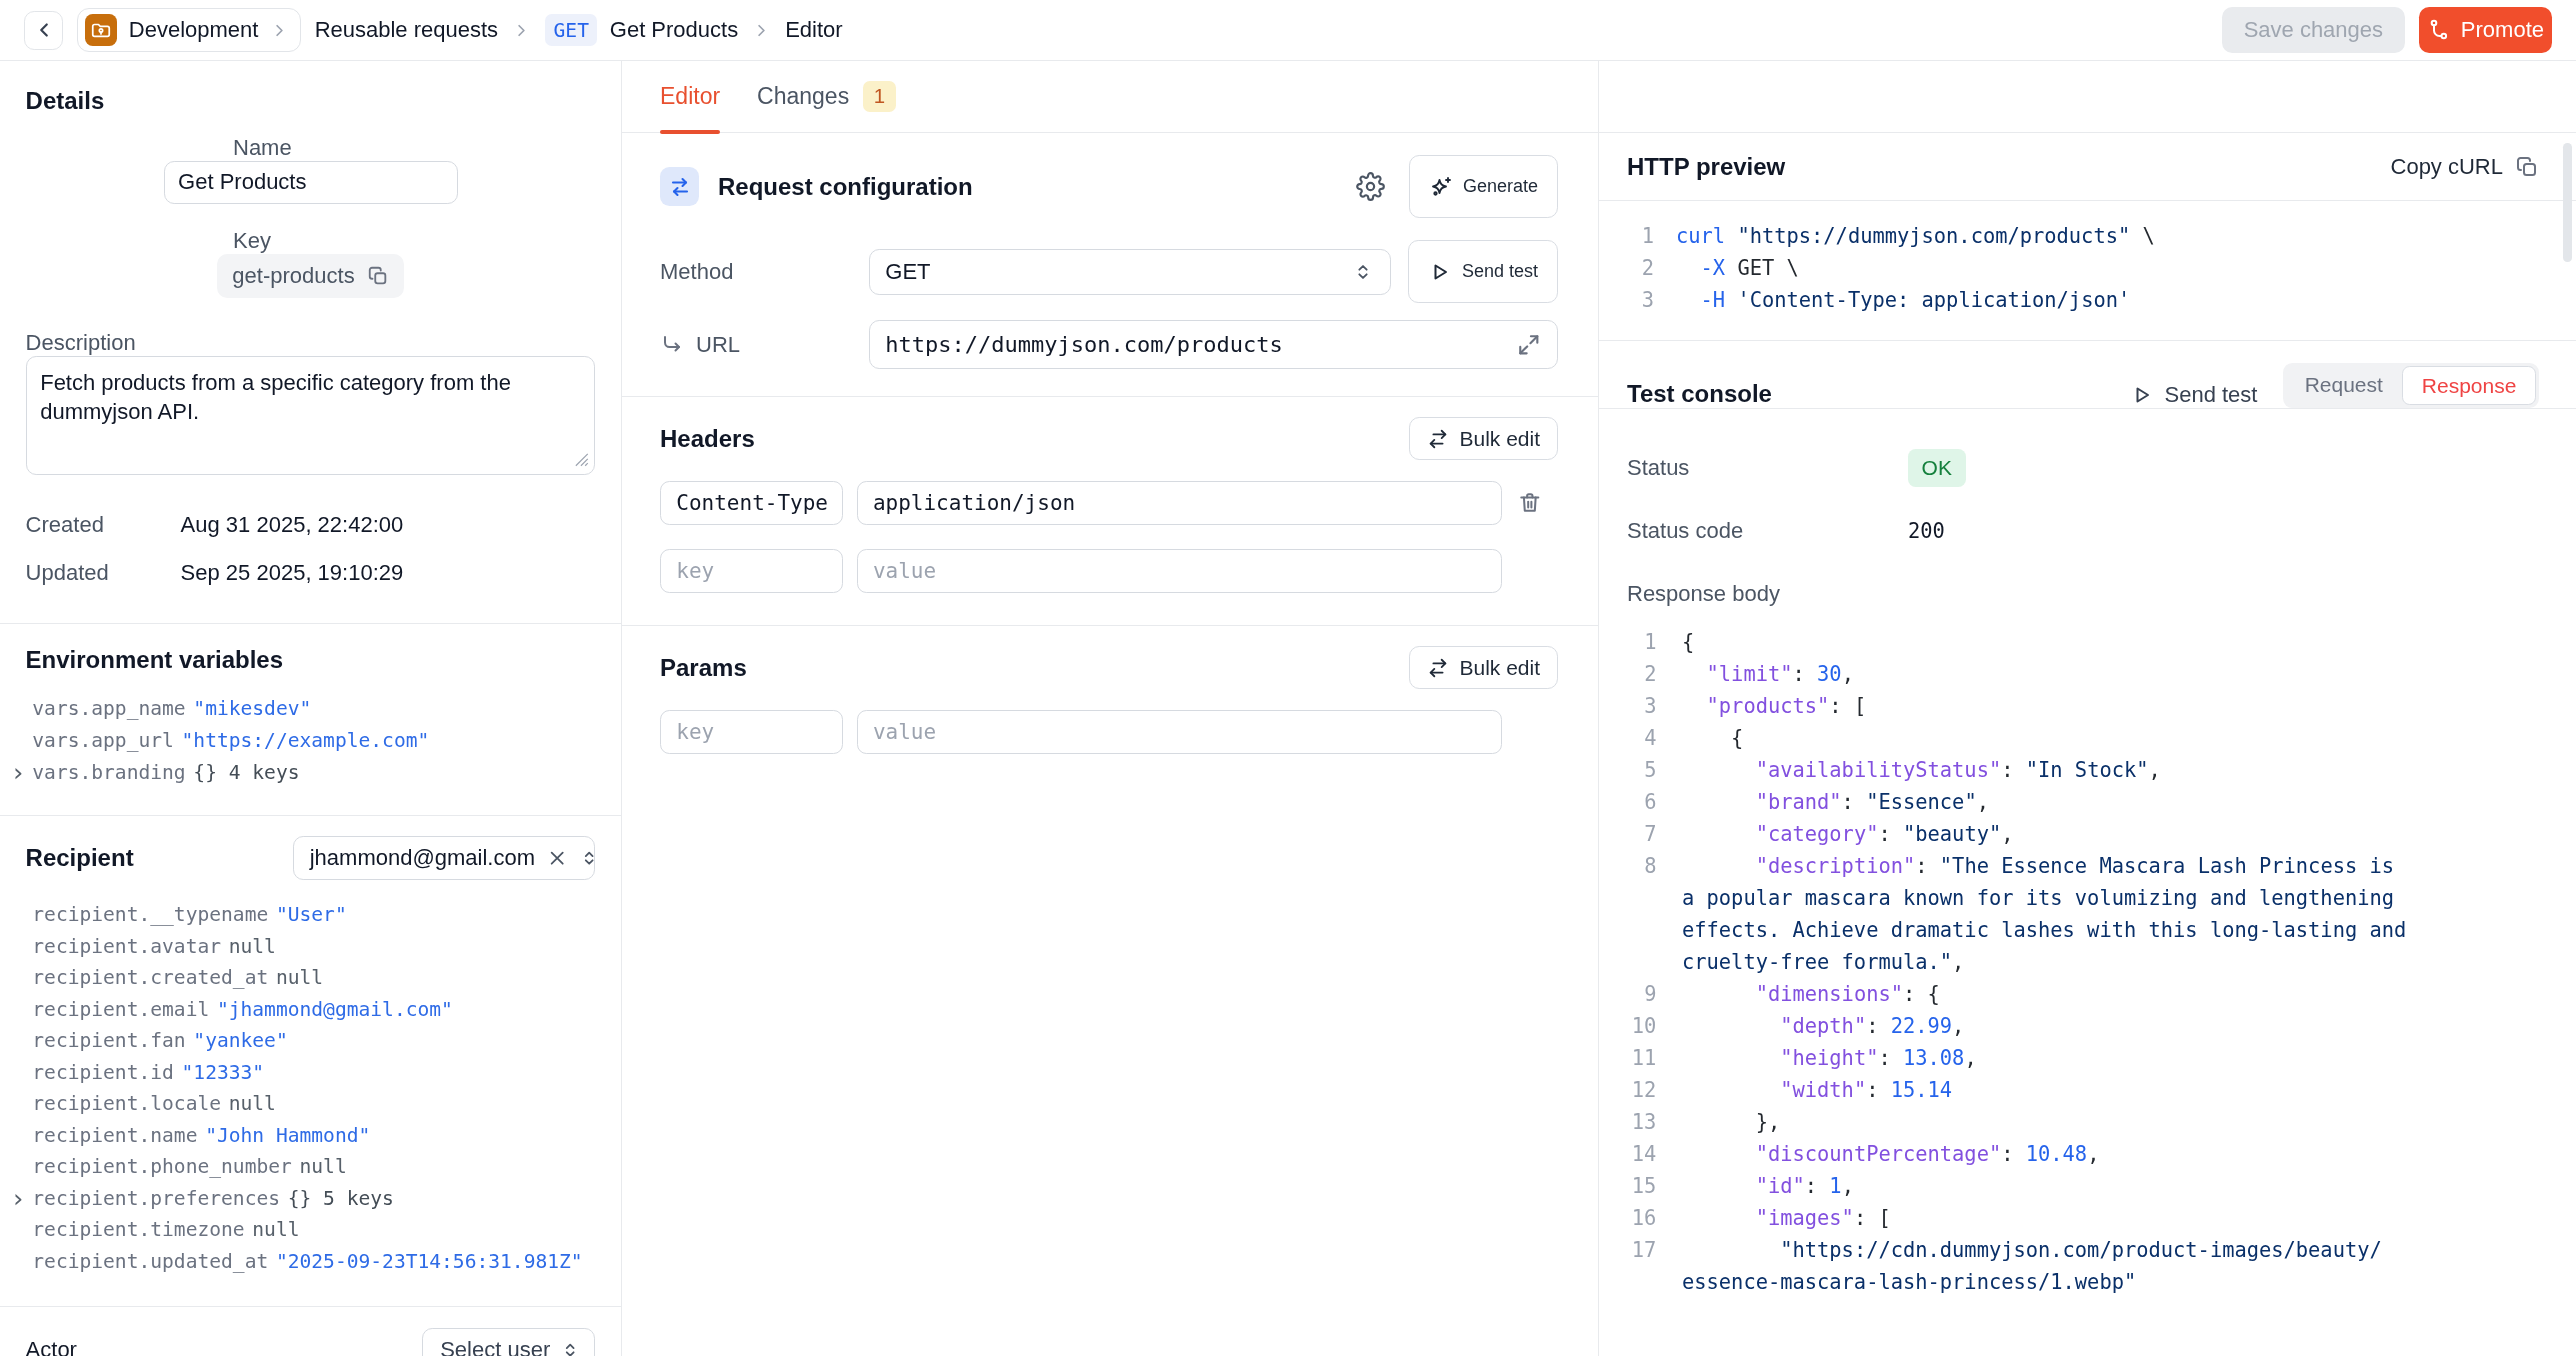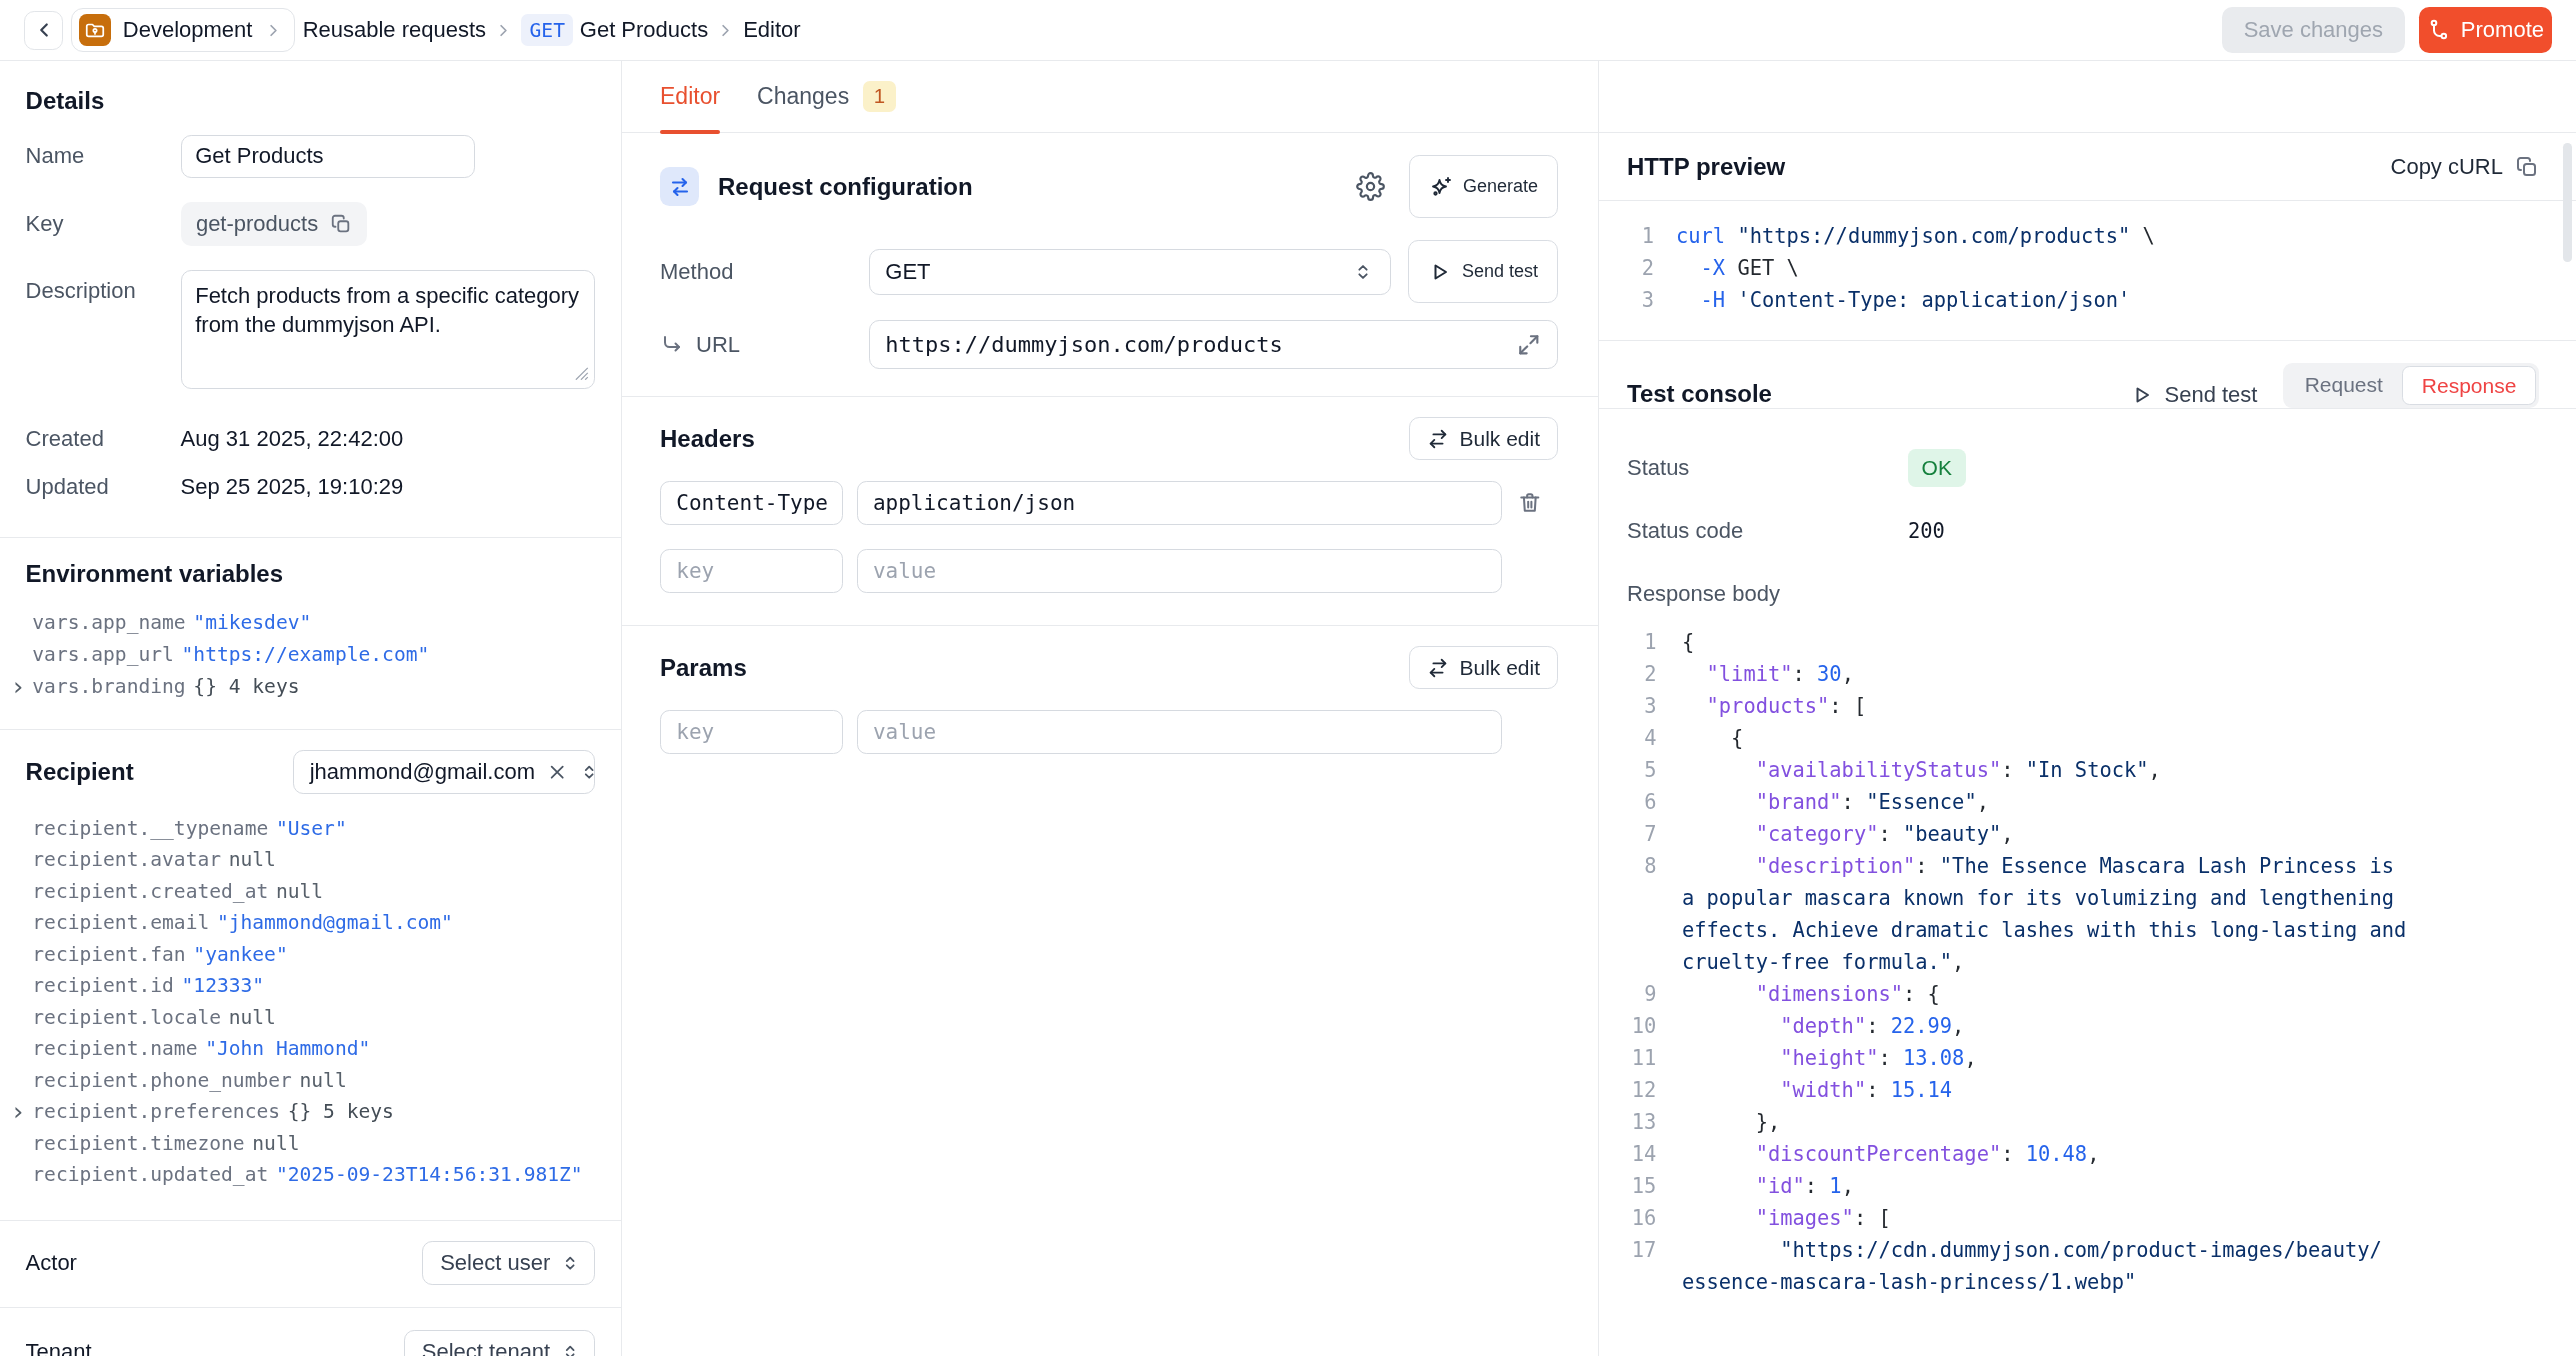--- a/index.html
+++ b/index.html
@@ -2,21 +2,21 @@
 <html style="font-size:13.6px"><head>
 <meta charset="utf-8">
 <style>
   * { margin:0; padding:0; box-sizing:border-box; }
   html,body { width:2576px; height:1356px; overflow:hidden; background:#fff;
     font-family:"Liberation Sans","DejaVu Sans",sans-serif; color:#1F2937; }
   .mono { font-family:"DejaVu Sans Mono","Liberation Mono",monospace; }
 
   
   .topbar { height:61px; border-bottom:1.7px solid #E8EAED; display:flex; align-items:center;
-    padding:0 24px; gap:8px; }
+    padding:0 24px; gap:14px; }
   .icon-btn { width:39px; height:39px; border:1.7px solid #E2E5E9; border-radius:10.2px;
     display:flex; align-items:center; justify-content:center; background:#fff; color:#374151; cursor:pointer; }
   .crumb-pill { display:flex; align-items:center; gap:12px; border:1.7px solid #E2E5E9;
     border-radius:12px; padding:5.1px 10.2px 5.1px 6.8px; background:#fff; cursor:pointer; }
   .folder-chip { width:32px; height:32px; border-radius:7.7px; background:#C76E0C;
     display:flex; align-items:center; justify-content:center; }
   .crumb-pill .lbl { font-size:22px; color:#111827; }
   .crumb-sep { color:#9CA3AF; display:flex; align-items:center; }
   .crumb-text { font-size:22px; color:#111827; cursor:pointer; }
   .method-badge { font-family:"DejaVu Sans Mono","Liberation Mono",monospace; font-size:19.6px;
@@ -30,21 +30,21 @@
   
   .main { display:flex; height:1295px; }
   .left-panel { width:622px; flex:none; border-right:1.7px solid #E8EAED; overflow:hidden; }
   .mid-panel { width:977px; flex:none; border-right:1.7px solid #E8EAED; overflow:hidden; }
   .right-panel { flex:1; overflow:hidden; position:relative; }
   .divider { border-bottom:1.7px solid #E8EAED; }
 
   
   .section { padding:25.6px; }
   .sec-title { font-size:24px; font-weight:700; color:#111827; }
-  .form-row { display:flex; margin-top:24px; }
+  .form-row { display:flex; margin-top:24px;flex-direction:column; }
   .form-row .flabel { width:155px; flex:none; font-size:22px; color:#4B5563; padding-top:8.5px; }
   .text-input { height:43px; border:1.7px solid #D6DAE0; border-radius:10.2px; font-size:22px;
     color:#111827; padding:0 13.6px; outline:none; width:294px; background:#fff; }
   .key-pill { display:inline-flex; align-items:center; gap:12px; background:#F3F4F6;
     border-radius:10.2px; height:44px; padding:0 15.3px; font-size:22px; color:#4B5563; }
   .copy-mini { color:#6B7280; display:flex; cursor:pointer; }
   .desc-wrap { position:relative; flex:1; }
   .textarea { width:100%; height:119px; border:1.7px solid #D6DAE0; border-radius:10.2px;
     font-size:22px; color:#111827; padding:10.2px 13.6px; resize:none; outline:none;
     font-family:"Liberation Sans","DejaVu Sans",sans-serif; line-height:29px; }

